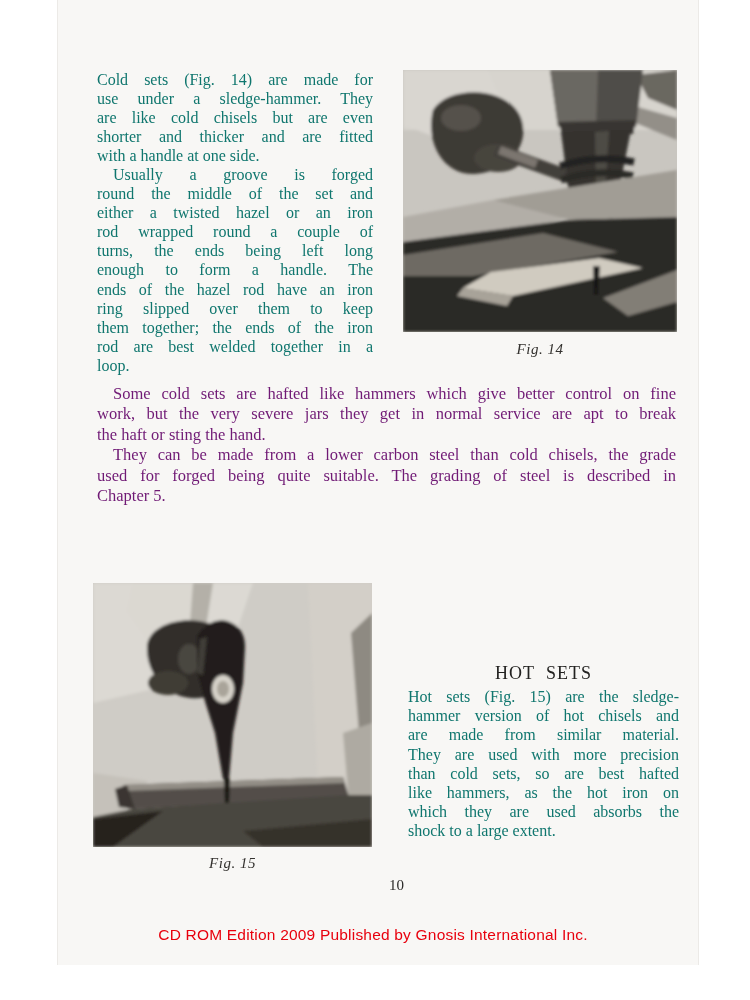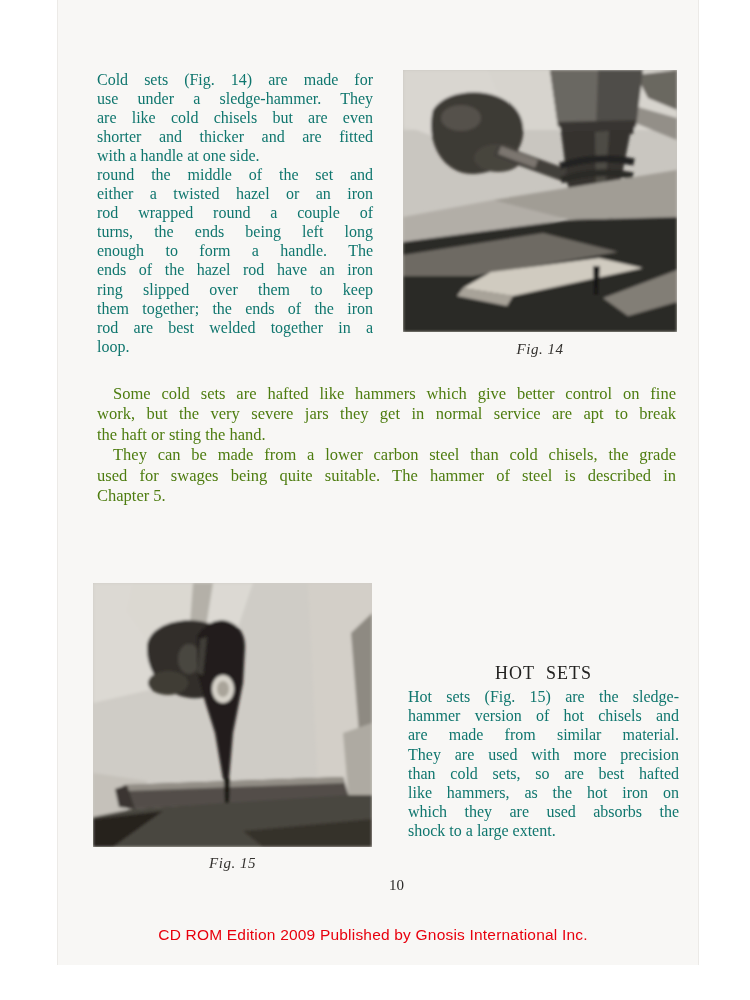--- a/index.html
+++ b/index.html
@@ -2,21 +2,21 @@
 <html><head>
 <meta charset="utf-8">
 <style>
   html,body{margin:0;padding:0;background:#ffffff;}
   .screen{position:relative;width:750px;height:1000px;background:#ffffff;overflow:hidden;
           font-family:"Liberation Serif", serif;color:#2b2a28;}
   .scan{position:absolute;left:57px;top:0;width:640px;height:965px;background:#f8f7f5;
         border-left:1px solid #eceae7;border-right:1px solid #eceae7;}
   .heading{position:absolute;text-align:center;font-size:19px;letter-spacing:1px;word-spacing:6px;color:#232220;}
   .col{position:absolute;font-size:16px;line-height:19.05px;color:#0f766e;}
-  .full{position:absolute;font-size:16.5px;line-height:20.4px;color:#4d7c0f;}
+  .full{position:absolute;font-size:16.5px;line-height:20.4px;color:#701a75;}
   .ln{text-align:justify;text-align-last:justify;}
   .ln.end{text-align:left;text-align-last:left;}
   .ind{text-indent:16px;}
   .caption{position:absolute;text-align:center;font-style:italic;font-size:15px;letter-spacing:.5px;color:#34322f;}
   .pagenum{position:absolute;left:107px;top:877px;width:579px;text-align:center;font-size:15px;color:#2b2a28;}
   .footer{position:absolute;left:0;top:926px;width:746px;text-align:center;
           font-family:"Liberation Sans", sans-serif;font-size:15.5px;color:#e8000d;letter-spacing:.2px;}
   .photo{position:absolute;display:block;}
   .photo svg{display:block;width:100%;height:100%;}
 </style>
@@ -26,20 +26,21 @@
 <div class="screen">
   <div class="scan"></div>
 
 
   <div class="col" style="left:97px;top:70px;width:276px;">
     <div class="ln">Cold sets (Fig. 14) are made for</div>
     <div class="ln">use under a sledge-hammer. They</div>
     <div class="ln">are like cold chisels but are even</div>
     <div class="ln">shorter and thicker and are fitted</div>
     <div class="ln end">with a handle at one side.</div>
+    <div class="ln ind">Usually a groove is forged</div>
     <div class="ln">round the middle of the set and</div>
     <div class="ln">either a twisted hazel or an iron</div>
     <div class="ln">rod wrapped round a couple of</div>
     <div class="ln">turns, the ends being left long</div>
     <div class="ln">enough to form a handle. The</div>
     <div class="ln">ends of the hazel rod have an iron</div>
     <div class="ln">ring slipped over them to keep</div>
     <div class="ln">them together; the ends of the iron</div>
     <div class="ln">rod are best welded together in a</div>
     <div class="ln end">loop.</div>
@@ -83,21 +84,21 @@
     </svg>
   </div>
 
   <div class="caption" style="left:403px;top:341px;width:274px;">Fig. 14</div>
 
   <div class="full" style="left:97px;top:384px;width:579px;">
     <div class="ln ind">Some cold sets are hafted like hammers which give better control on fine</div>
     <div class="ln">work, but the very severe jars they get in normal service are apt to break</div>
     <div class="ln end">the haft or sting the hand.</div>
     <div class="ln ind">They can be made from a lower carbon steel than cold chisels, the grade</div>
-    <div class="ln">used for swages being quite suitable. The hammer of steel is described in</div>
+    <div class="ln">used for forged being quite suitable. The grading of steel is described in</div>
     <div class="ln end">Chapter 5.</div>
   </div>
 
   <div class="photo" style="left:93px;top:583px;width:279px;height:264px;">
     <svg viewBox="0 0 279 264">
       <defs>
           <filter id="soft15" x="-5%" y="-5%" width="110%" height="110%">
             <feGaussianBlur stdDeviation="1.4"></feGaussianBlur>
           </filter>
         </defs>

